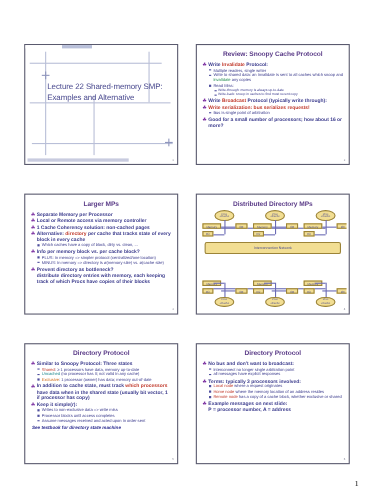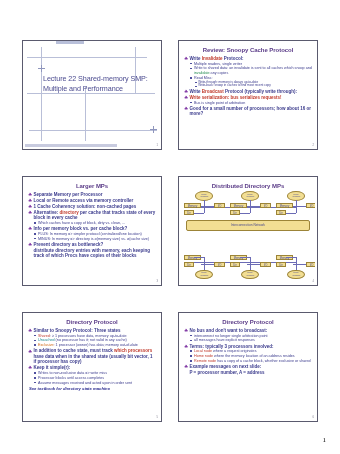--- a/index.html
+++ b/index.html
@@ -297,21 +297,21 @@
       <div class="ts-line-h" style="left:4px;top:16px;width:120px;"></div>
       <div class="ts-line-h" style="left:4px;top:52px;width:128px;"></div>
       <div class="ts-line-h" style="left:6px;top:89px;width:128px;"></div>
       <div class="ts-line-v" style="left:18px;top:6px;height:94px;"></div>
       <div class="ts-line-v" style="left:62px;top:46px;height:54px;"></div>
       <div class="ts-line-v" style="left:112px;top:6px;height:46px;"></div>
       <div class="ts-cross" style="left:14.5px;top:24px;"></div>
       <div class="ts-cross" style="left:127px;top:85px;"></div>
       <div class="ts-title">
         <div>Lecture 22 Shared-memory SMP:</div>
-        <div>Multiple and Performance</div>
+        <div>Examples and Alternative</div>
       </div>
       <div class="ts-footer"></div>
       <div class="slide-num">1</div>
     </div>
 
     <div class="slide">
       <div class="slide-inner">
         <div class="stitle">Review: Snoopy Cache Protocol</div>
         <div class="body">
           <ul class="l1">

